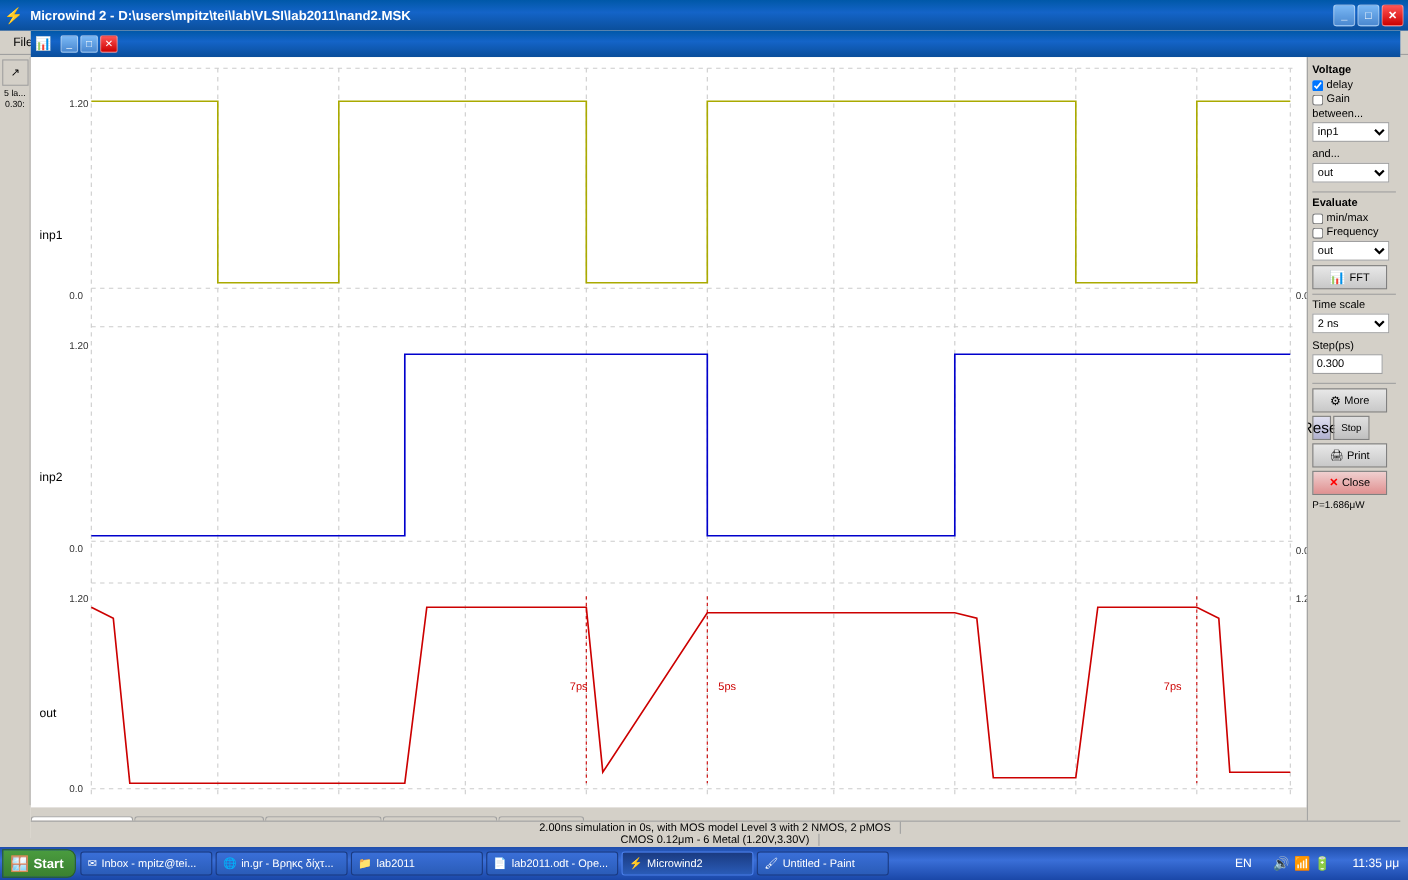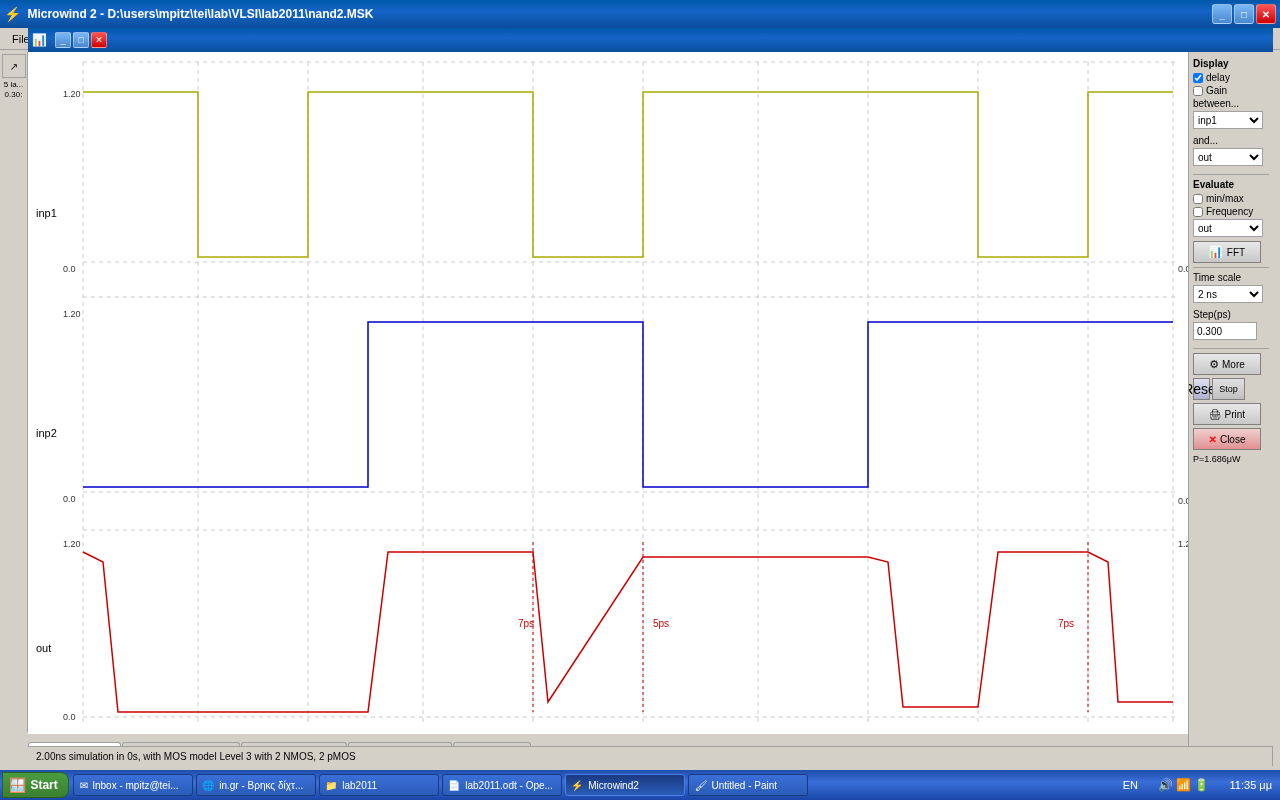--- a/index.html
+++ b/index.html
@@ -126,21 +126,21 @@
     .panel-input {
       width: 64px; height: 18px; font-size: 10px; border: 1px solid #a0a0a0;
       background: white; padding: 1px 3px; margin-bottom: 4px;
     }
     .panel-divider { border-top: 1px solid #a0a0a0; margin: 4px 0; }
 
     
     #status-bar {
       position: absolute; bottom: 0; left: 0; right: 0; height: 20px;
       background: #d4d0c8; border-top: 1px solid #a0a0a0;
-      display: flex; align-items: center; font-size: 10px; color: #000;
+      display: flex; align-items: center; font-size: 10px; color: #000; flex-direction: column;
     }
     .status-section {
       padding: 0 8px; border-right: 1px solid #a0a0a0; height: 100%; display: flex; align-items: center;
     }
 
     
     #left-toolbar {
       position: absolute; top: 52px; left: 0; width: 28px; height: 680px;
       background: #d4d0c8; border-right: 1px solid #a0a0a0;
     }
@@ -248,21 +248,21 @@
         <div class="tab active">Voltage vs. time</div>
         <div class="tab">Voltages and currents</div>
         <div class="tab">Voltage vs. voltage</div>
         <div class="tab">Frequency vs.time</div>
         <div class="tab">Eye diagram</div>
       </div>
     </div>
 
     <div id="right-panel" style="width:85px;overflow:hidden;font-size:10px;">
       
-      <div class="panel-label">Display</div>
+      <div class="panel-label">Voltage</div>
 
       <div class="panel-checkbox">
         <input type="checkbox" checked="" style="width: 10px; height: 10px;">
         <span>delay</span>
       </div>
       <div class="panel-checkbox">
         <input type="checkbox" style="width: 10px; height: 10px;">
         <span>Gain</span>
       </div>
 
@@ -343,20 +343,21 @@
         <span style="color:red;font-weight:bold;">✕</span>
         <span>Close</span>
       </div>
 
       
       <div style="font-size:9px;margin-top:4px;color:#000;">P=1.686μW</div>
     </div>
 
     <div id="status-bar" style="position:absolute;bottom:0;left:0;width:1245px;height:20px;display:flex;align-items:center;background:#d4d0c8;border-top:1px solid #a0a0a0;font-size:10px;">
       <div class="status-section" style="flex:2;">2.00ns simulation in 0s, with MOS model Level 3 with 2 NMOS, 2 pMOS</div>
+      <div class="status-section" style="flex:1.5;">CMOS 0.12μm - 6 Metal (1.20V,3.30V)</div>
     </div>
   </div>
 </div>
 
 <div id="taskbar">
   <div id="start-btn">
     <span style="font-size:14px;">🪟</span>
     <span>Start</span>
   </div>
 

